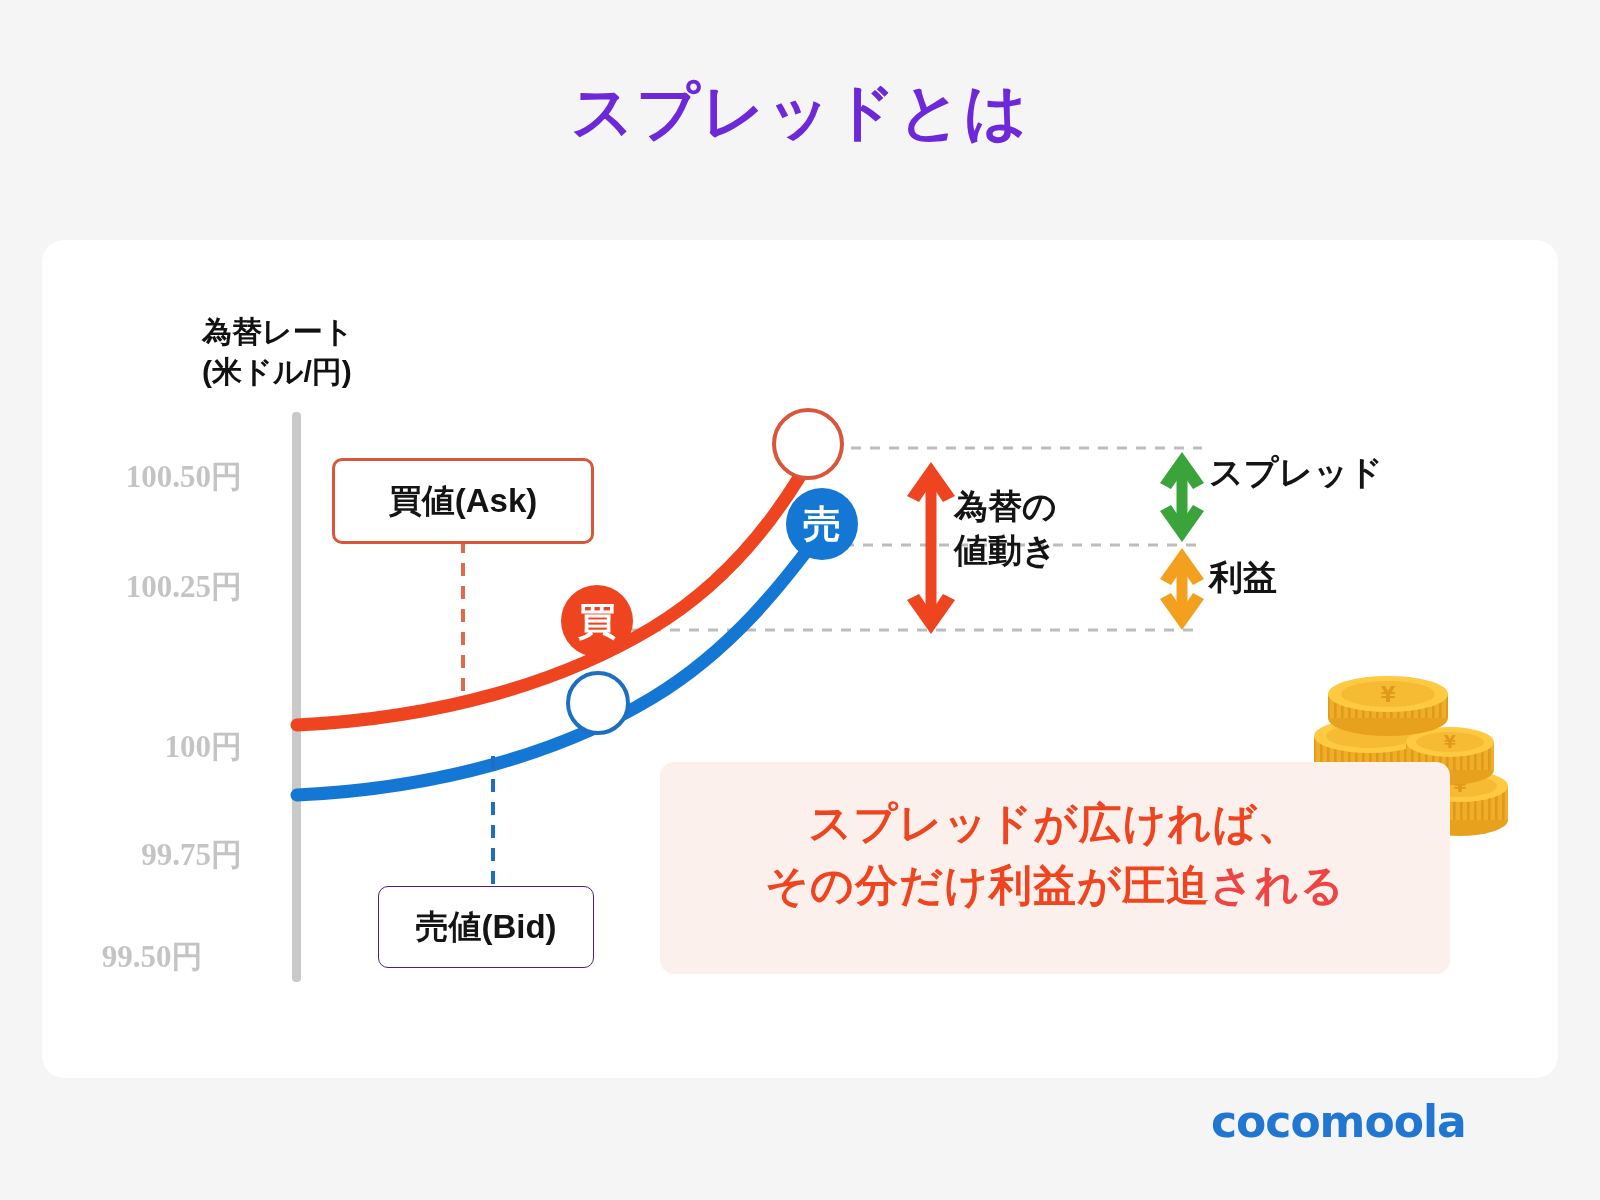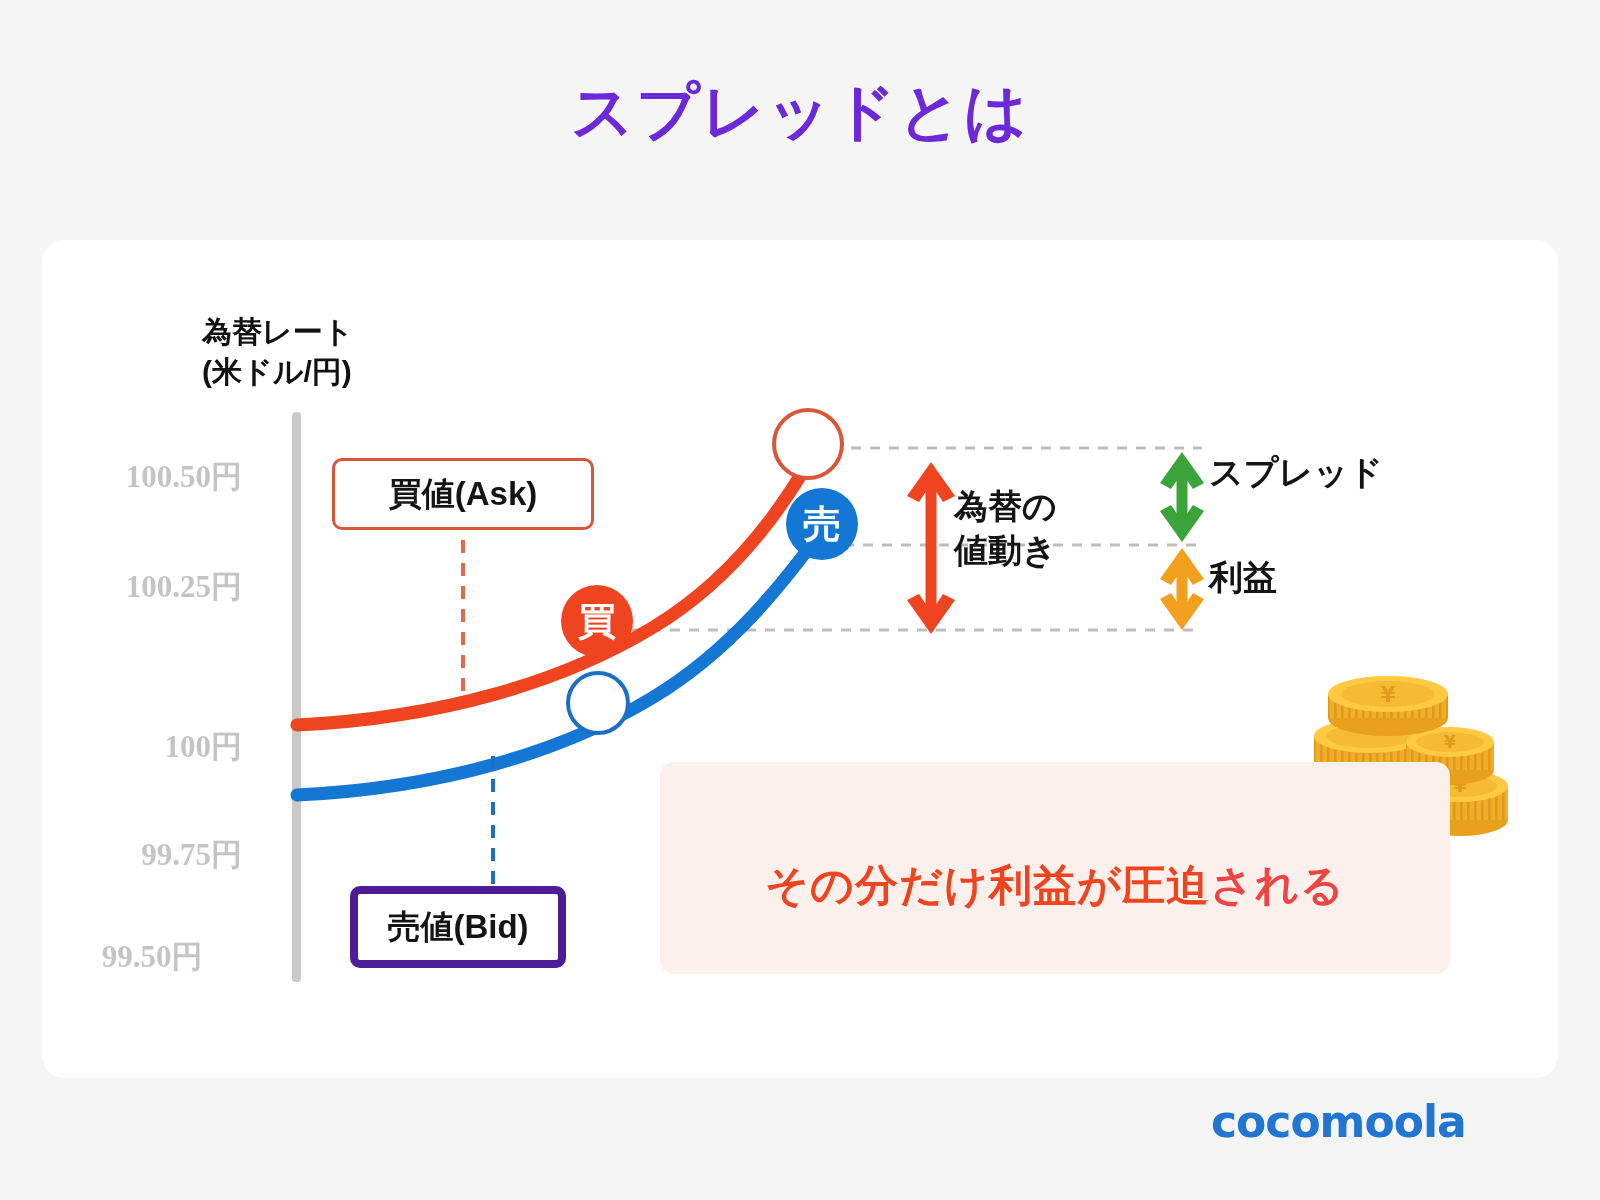--- a/index.html
+++ b/index.html
@@ -89,29 +89,29 @@
     align-items: center;
     justify-content: center;
     font-size: 33px;
     font-weight: 700;
     color: #141414;
   }
   .value-box.ask {
     left: 290px;
     top: 218px;
     width: 262px;
-    height: 72px;
+    height: 86px;
     border: 3px solid #d9563a;
   }
   .value-box.bid {
-    left: 308px;
+    left: 336px;
     top: 646px;
     width: 216px;
     height: 82px;
-    border: 8px solid #4c1d95;
+    border: 1px solid #4c1d95;
   }
 
   
   .marker {
     position: absolute;
     box-sizing: border-box;
     border-radius: 50%;
     display: flex;
     align-items: center;
     justify-content: center;
@@ -306,20 +306,20 @@
     <div class="marker buy">買</div>
     <div class="marker hollow-blue"></div>
 
     <div class="ann-label ann-move">為替の
 値動き</div>
     <div class="ann-label ann-spread">スプレッド</div>
     <div class="ann-label ann-profit">利益</div>
 
     <div class="callout"></div>
     <div class="callout-text">
-      <br>
+      <span>スプレッドが広ければ、</span><br>
       <span>その分だけ利益が圧迫</span><span class="tail">される</span>
     </div>
 
   </div>
 </div>
 
 <div class="logo">cocomoola</div>
 
 </body></html>

